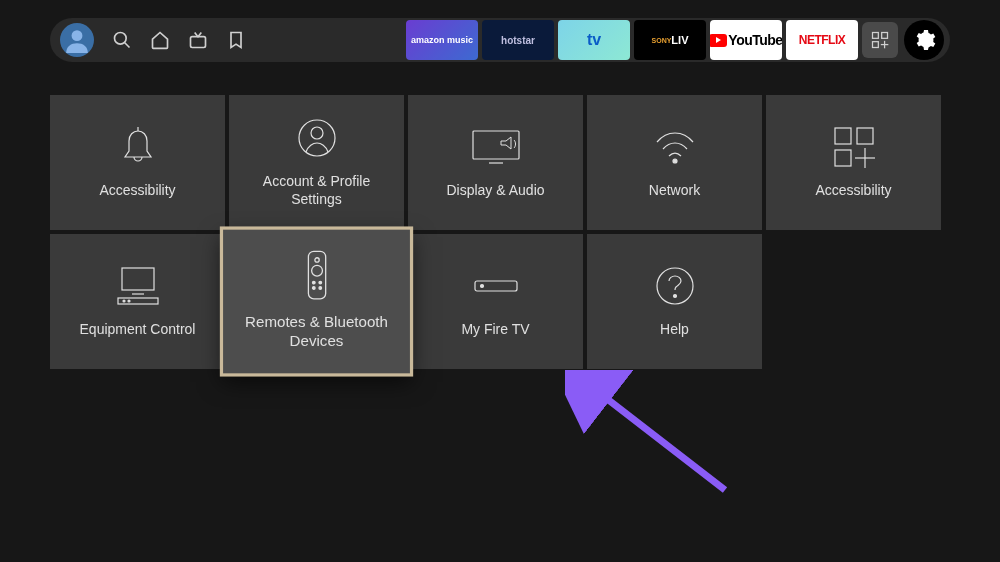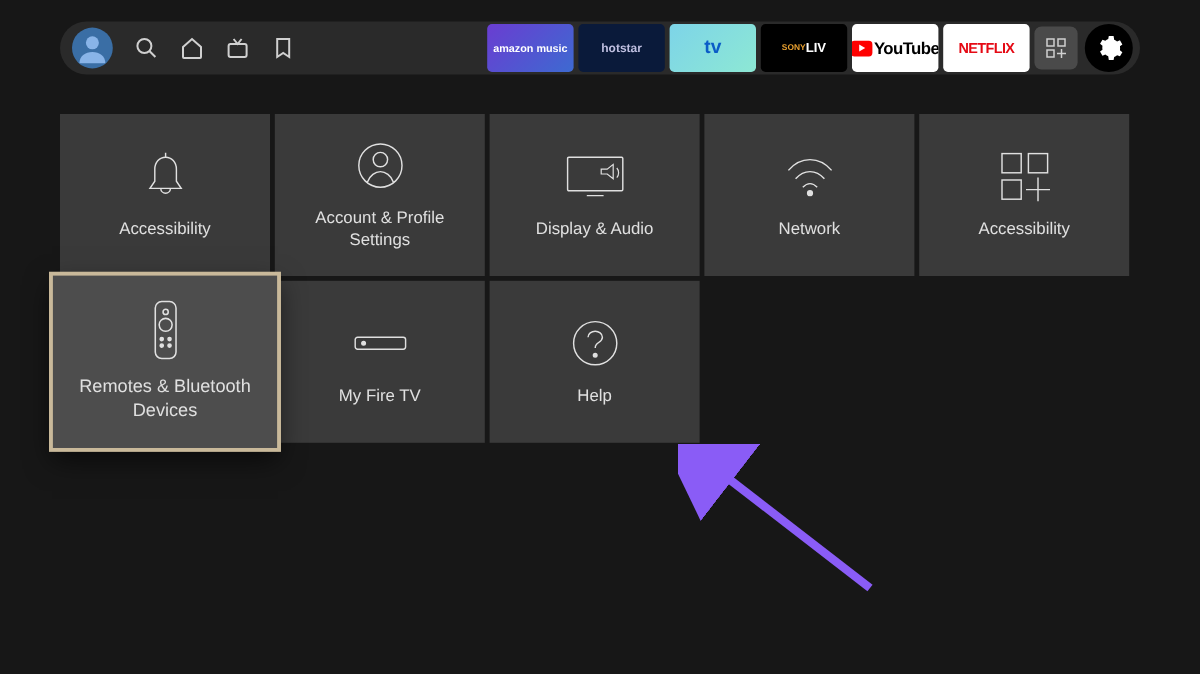--- a/index.html
+++ b/index.html
@@ -273,20 +273,32 @@
           <rect x="2" y="2" width="16" height="16"></rect>
           <rect x="24" y="2" width="16" height="16"></rect>
           <rect x="2" y="24" width="16" height="16"></rect>
           <line x1="32" y1="22" x2="32" y2="42"></line>
           <line x1="22" y1="32" x2="42" y2="32"></line>
         </svg>
     </div>
     <div class="label">Accessibility</div>
   </div>
 
+  <div class="tile">
+    <div class="tile-icon">
+      <svg width="44" height="40" viewBox="0 0 44 40">
+          <rect x="6" y="2" width="32" height="22"></rect>
+          <line x1="16" y1="28" x2="28" y2="28"></line>
+          <rect x="2" y="32" width="40" height="6"></rect>
+          <circle cx="8" cy="35" r="1" fill="#e0e0e0"></circle>
+          <circle cx="13" cy="35" r="1" fill="#e0e0e0"></circle>
+        </svg>
+    </div>
+    <div class="label">Equipment Control</div>
+  </div>
 
 
   <div class="tile selected">
     <div class="tile-icon">
       <svg width="24" height="48" viewBox="0 0 24 48">
           <rect x="4" y="2" width="16" height="44" rx="5"></rect>
           <circle cx="12" cy="10" r="2"></circle>
           <circle cx="12" cy="20" r="5"></circle>
           <circle cx="9" cy="31" r="1.2" fill="#e0e0e0"></circle>
           <circle cx="15" cy="31" r="1.2" fill="#e0e0e0"></circle>

